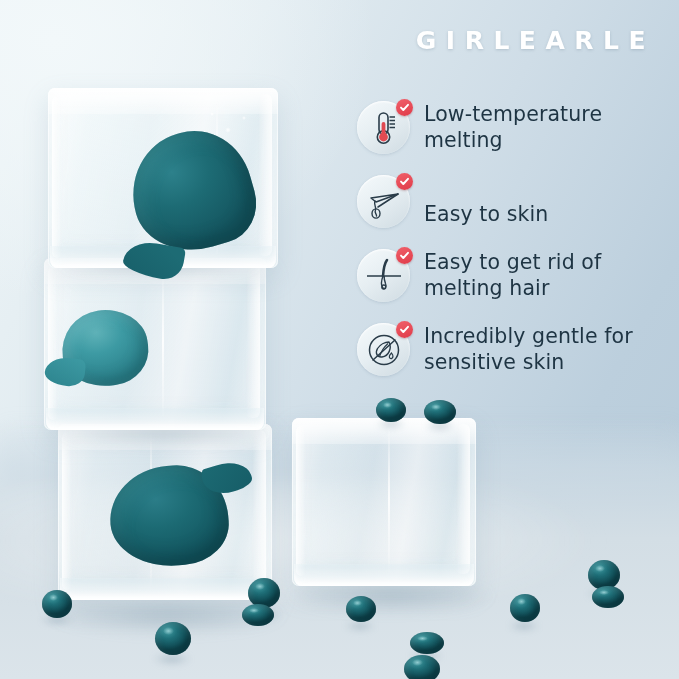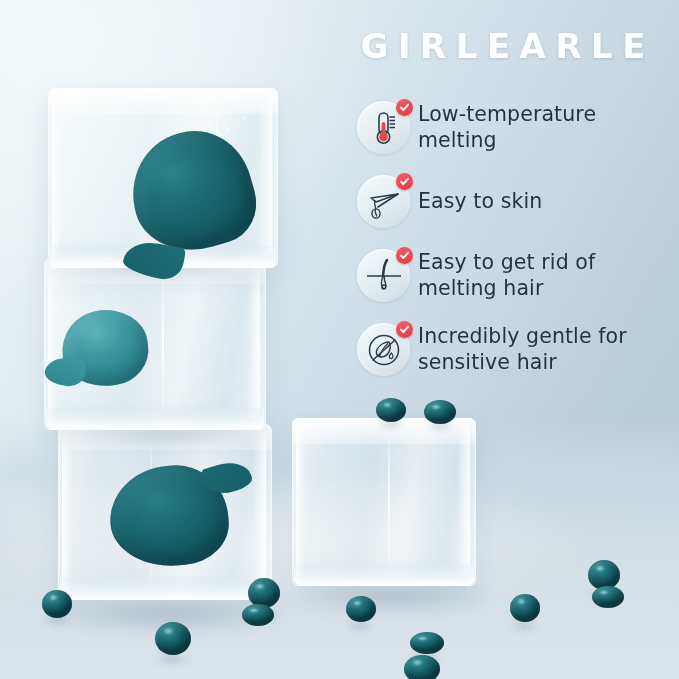--- a/index.html
+++ b/index.html
@@ -29,32 +29,32 @@
   .horizon {
     position: absolute; left: 0; right: 0; top: 418px; height: 70px;
     background: linear-gradient(180deg, rgba(186,204,217,.0), rgba(192,209,221,.45));
     filter: blur(9px);
   }
 
   
   .brand {
     position: absolute; right: 24px; top: 26px;
     color: #ffffff;
-    font-size: 34px;
+    font-size: 25px;
     font-weight: 700;
     letter-spacing: 9.5px;
     text-shadow: 0 1px 3px rgba(80,105,125,.25);
   }
 
   
   .features {
     position: absolute; left: 357px; top: 100px; width: 318px;
   }
   .feature {
-    display: flex; align-items: center; gap: 8px;
+    display: flex; align-items: flex-end; gap: 14px;
     margin-bottom: 20px;
   }
   .feat-icon-wrap { position: relative; flex: 0 0 auto; width: 53px; height: 53px; margin-top: 1px; }
   .feat-circle {
     width: 53px; height: 53px; border-radius: 50%;
     background: linear-gradient(145deg, #f4f9fb 4%, #e6eef2 48%, #cfdbe2 100%);
     box-shadow: inset 0 1px 2px rgba(255,255,255,.95), 0 1px 3px rgba(110,135,155,.25);
     display: flex; align-items: center; justify-content: center;
     overflow: hidden;
   }
@@ -352,17 +352,17 @@
             <path d="M26.5 22 C28 24 28.5 26 27 27.2 C25.6 28.3 24 27 24.4 25.2 C24.7 23.9 25.6 22.8 26.5 22 Z" fill="none" stroke="#2a3c49" stroke-width="1.2"></path>
             <line x1="8" y1="29" x2="30" y2="9" stroke="#2a3c49" stroke-width="1.5" stroke-linecap="round"></line>
           </svg>
         </div>
         <div class="check">
           <svg width="11" height="11" viewBox="0 0 11 11">
               <path d="M2 5.6 L4.3 8 L9 2.8" fill="none" stroke="#fff" stroke-width="1.9" stroke-linecap="round" stroke-linejoin="round"></path>
             </svg>
         </div>
       </div>
-      <div class="feat-text">Incredibly gentle for sensitive hair</div>
+      <div class="feat-text">Incredibly gentle for sensitive skin</div>
     </div>
 
   </div>
 </div>
 
 </body></html>

